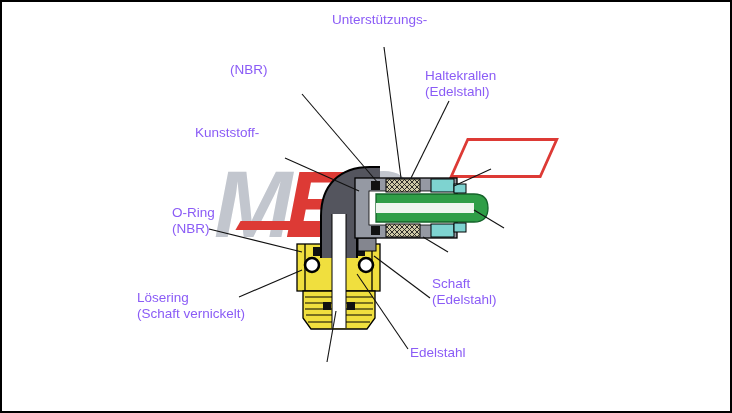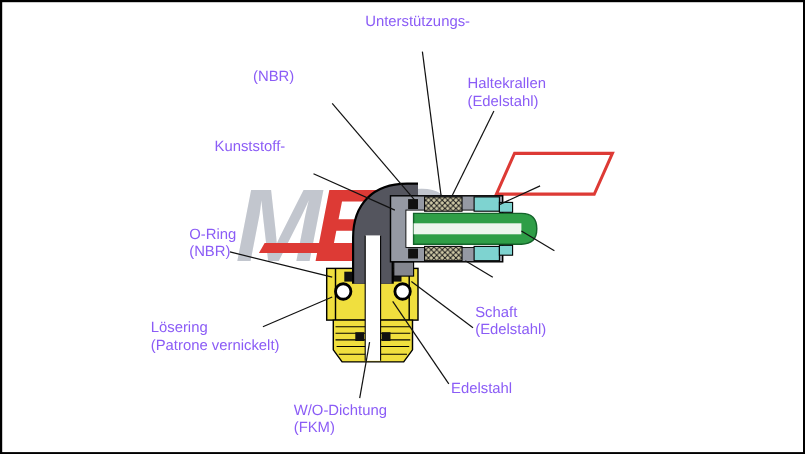--- a/index.html
+++ b/index.html
@@ -150,30 +150,26 @@
 
   <div class="label" style="left:170px; top:203px">
     <div>O-Ring</div>
     <div>(NBR)</div>
   </div>
 
 
 
   <div class="label" style="left:135px; top:288px">
     <div>Lösering</div>
-    <div>(Patrone vernickelt)</div>
+    <div>(Schaft vernickelt)</div>
   </div>
 
   <div class="label" style="left:430px; top:274px">
     <div>Schaft</div>
     <div>(Edelstahl)</div>
   </div>
 
   <div class="label" style="left:408px; top:343px">
     <div>Edelstahl</div>
   </div>
 
-  <div class="label" style="left:265px; top:363px">
-    <div>W/O-Dichtung</div>
-    <div>(FKM)</div>
-  </div>
 
 </div>
 
 </body></html>

